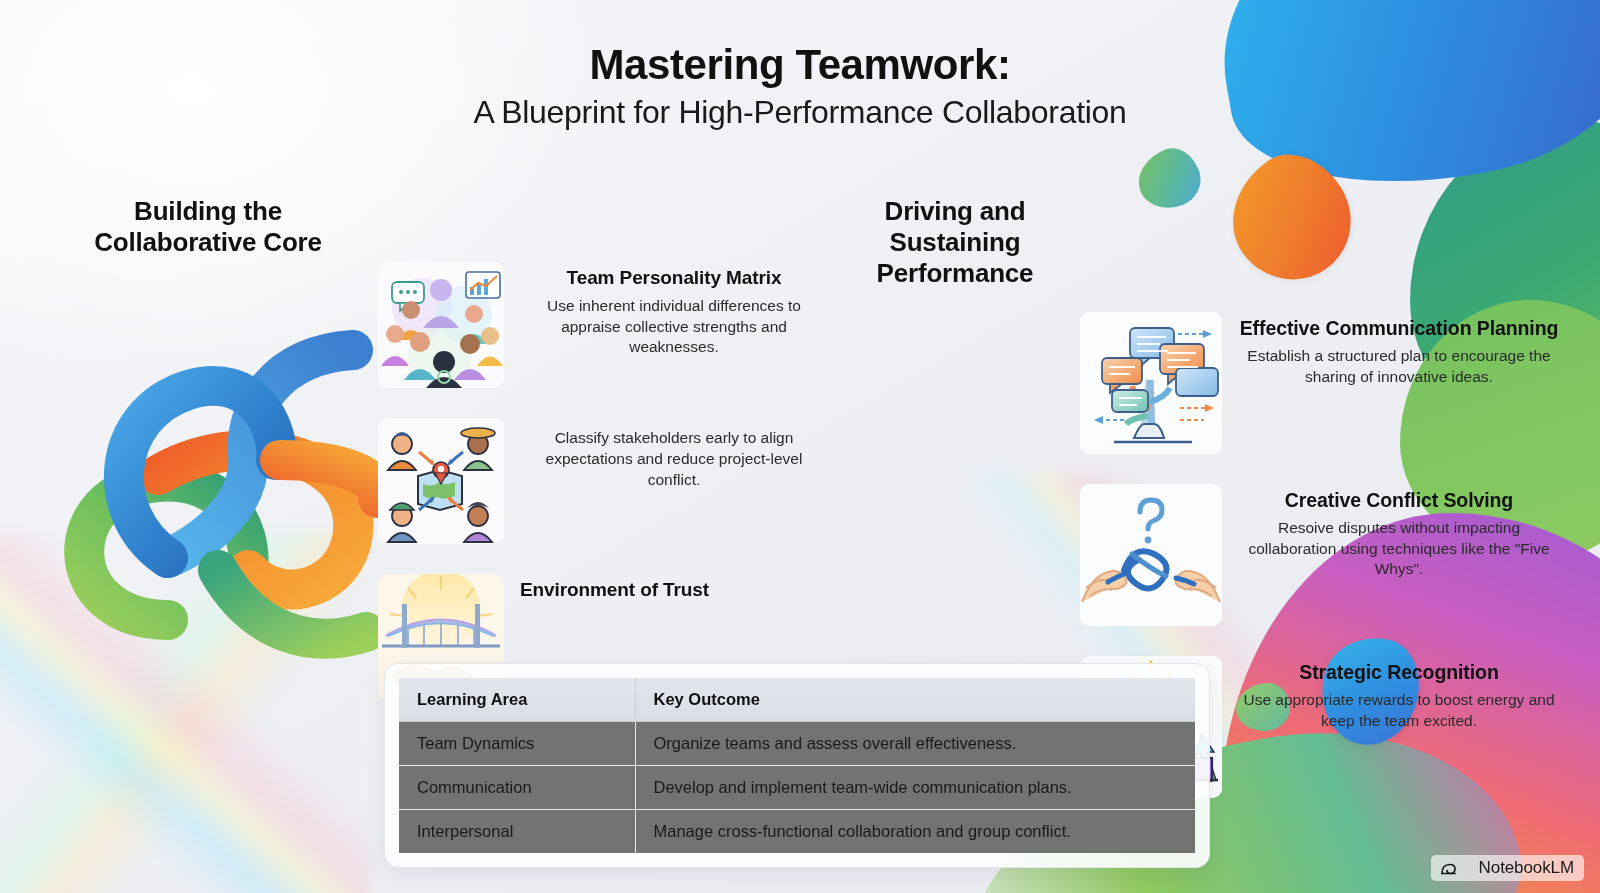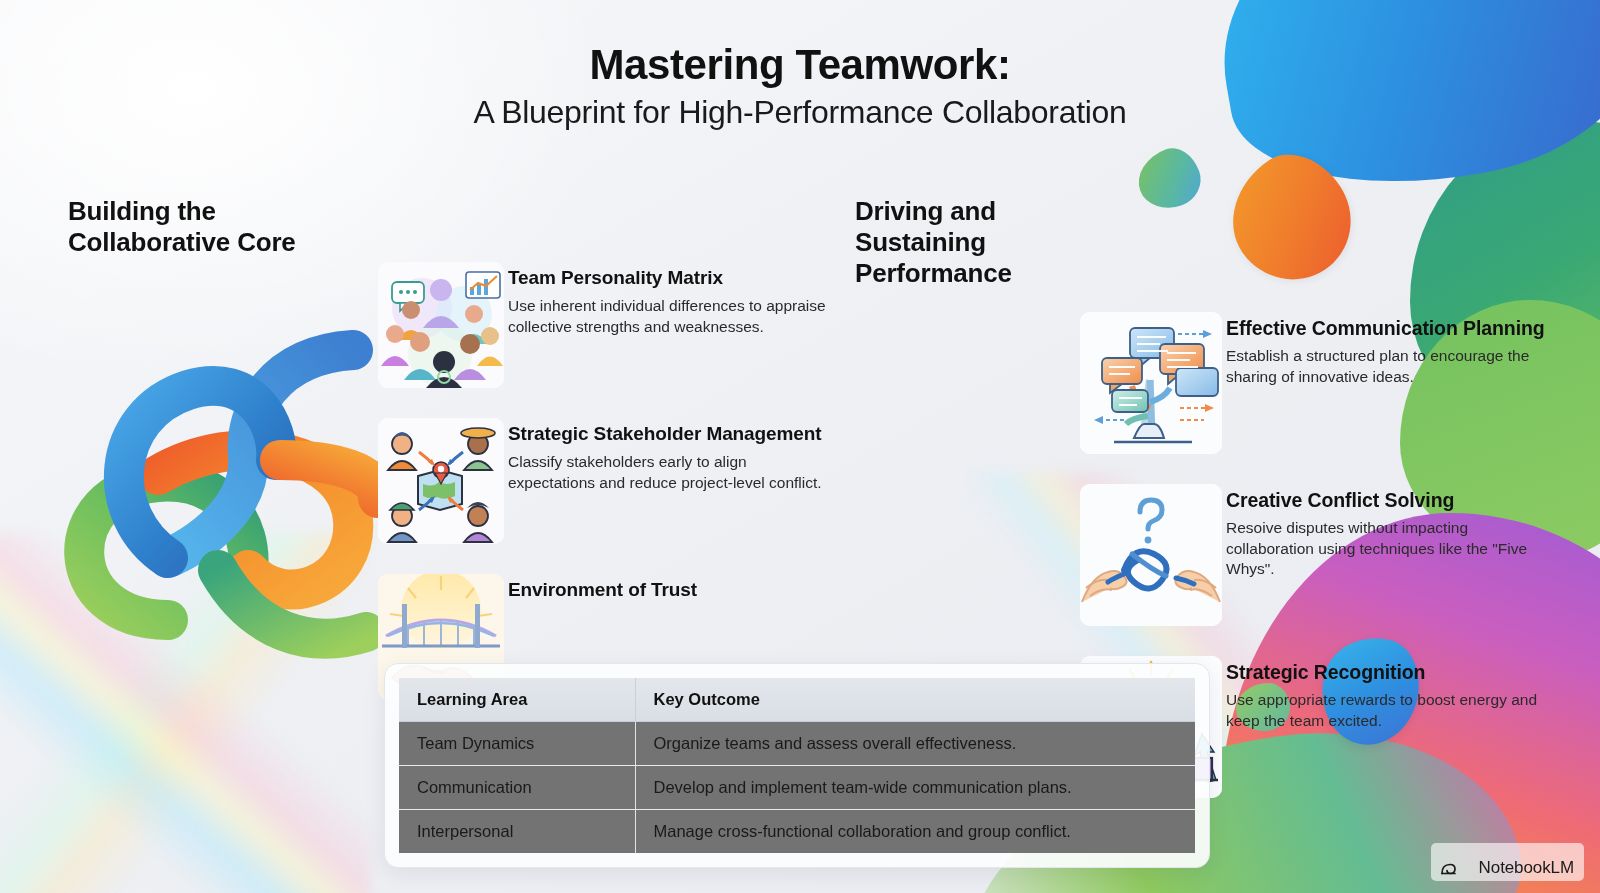--- a/index.html
+++ b/index.html
@@ -90,38 +90,38 @@
       rgba(255,240,170,.3) 53%, rgba(255,170,190,.24) 59%, rgba(255,255,255,0) 68%);
     filter: blur(7px);
   }
 
   
   .title-wrap { position:absolute; top:40px; left:0; width:1600px; text-align:center; z-index:5; }
   .title-1 { font-size:42px; font-weight:bold; color:#111; letter-spacing:-.4px; line-height:1.18; }
   .title-2 { font-size:32px; font-weight:normal; color:#1a1a1a; letter-spacing:-.3px; line-height:1.28; margin-top:2px;}
 
   
-  .col { position:absolute; z-index:5; }
+  .col { position:absolute; z-index:5;text-align:center; }
   .col-left  { left:68px;  top:196px; width:760px; }
   .col-right { left:855px; top:196px; width:700px; }
 
   .col-head {
     font-size:26px; font-weight:bold; color:#111; line-height:1.2;
     letter-spacing:-.2px;
   }
   .col-left .col-head  { width:280px; }
   .col-right .col-head { width:200px; }
 
   
   .left-body { position:relative; }
   .knot { position:absolute; left:-20px; top:62px; width:350px; height:350px; }
   .left-items { position:absolute; left:310px; top:4px; width:450px; }
   .right-items { position:absolute; left:225px; top:22px; width:480px; }
 
-  .item { display:flex; gap:4px; align-items:flex-start; margin-bottom:30px; }
+  .item { display:flex; gap:16px; align-items:flex-start; margin-bottom:30px; }
   .item-icon {
     flex:0 0 auto; width:126px; height:126px; border-radius:10px;
     overflow:hidden; background:#fafbfc;
   }
   .right-items .item-icon { width:142px; height:142px; }
   .item-text { padding-top:4px; }
   .item-title { font-size:19px; font-weight:bold; color:#111; line-height:1.25; letter-spacing:-.1px; }
   .item-desc  { font-size:15.5px; color:#2a2a2a; line-height:1.33; margin-top:6px; }
   .right-items .item-title { font-size:19.5px; }
   .right-items .item-desc  { font-size:15.5px; }
@@ -145,21 +145,21 @@
   thead th:first-child { border-right:1px solid #c9d0d8; }
   tbody td { border-bottom:1px solid #e6e9ed; background:#737373; }
   tbody td:first-child { border-right:1px solid #e0e4e9; width:236px; }
   tbody tr:last-child td { border-bottom:none; }
 
   
   .watermark {
     position:absolute; right:16px; bottom:12px; z-index:20;
     display:flex; align-items:center; gap:20px;
     background: rgba(255,255,255,.62);
-    padding:15px 10px 3px 8px; border-radius:5px;margin-left:31px;
+    padding:3px 10px 3px 8px; border-radius:5px;margin-left:31px;
   }
   .watermark span { font-size:17px; color:#1b1b1b; letter-spacing:-.1px; }
 </style>
 </head>
 <body>
 
 <div class="canvas">
 
   <div class="blob prism-bl"></div>
   <div class="blob prism-br"></div>
@@ -304,21 +304,20 @@
               <polygon points="57,48 50,44 54,41" fill="#ef7d3c"></polygon>
               <path d="M85 34 q-8 6 -14 12" stroke="#3b72b8" stroke-width="3" fill="none"></path>
               <polygon points="69,48 76,44 72,41" fill="#3b72b8"></polygon>
               <path d="M41 92 q8 -6 14 -12" stroke="#3b72b8" stroke-width="3" fill="none"></path>
               <polygon points="57,78 50,82 54,85" fill="#3b72b8"></polygon>
               <path d="M85 92 q-8 -6 -14 -12" stroke="#ef7d3c" stroke-width="3" fill="none"></path>
               <polygon points="69,78 76,82 72,85" fill="#ef7d3c"></polygon>
             </svg>
           </div>
           <div class="item-text">
-            <div class="item-title">Strategic Stakeholder Management</div>
             <div class="item-desc">Classify stakeholders early to align expectations and reduce project-level conflict.</div>
           </div>
         </div>
 
         <div class="item">
           <div class="item-icon">
             <svg viewBox="0 0 126 126" width="126" height="126">
               <defs>
                 <linearGradient id="sun" x1="0" y1="0" x2="0" y2="1">
                   <stop offset="0%" stop-color="#ffe9a8"></stop>

